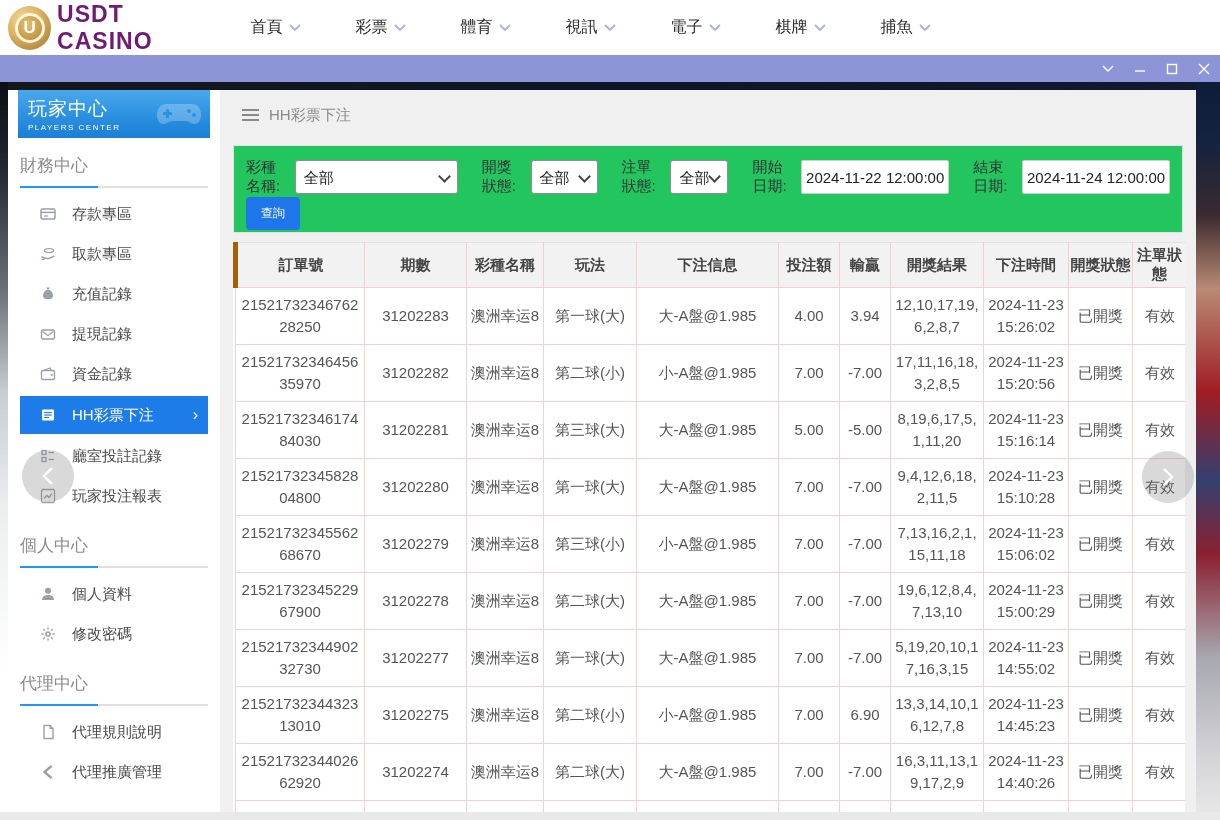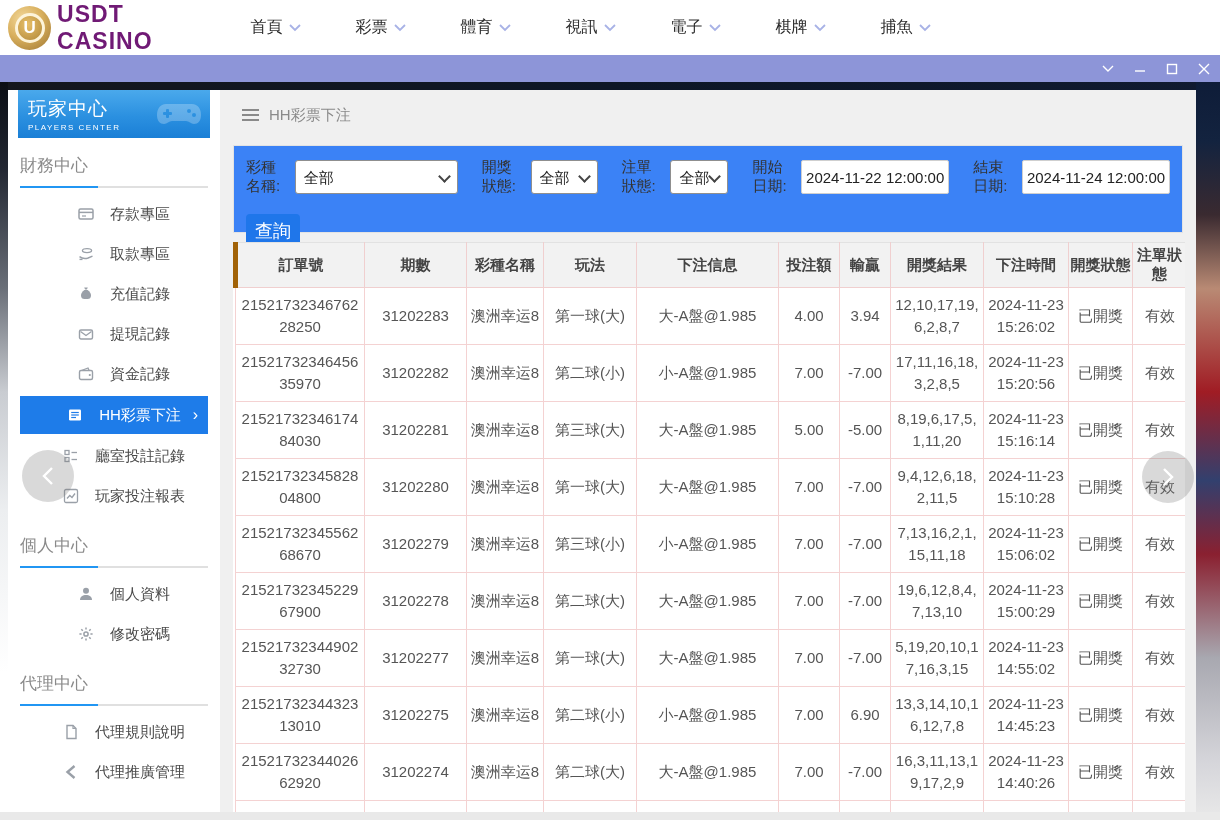--- a/index.html
+++ b/index.html
@@ -47,53 +47,53 @@
   .sb-header { position:absolute; left:10px; top:0; width:192px; height:48px;
           background:linear-gradient(#4aa9ec 0%, #2b90e0 55%, #1a7fd6 100%);
           color:#fff; padding:6px 10px; overflow:hidden; }
   .sb-header .t1 { font-size:19px; letter-spacing:1px; }
   .sb-header .t2 { font-size:8px; letter-spacing:1.5px; margin-top:1px; }
   .gamepad { position:absolute; right:8px; top:6px; opacity:.45; }
   .sb-section-title { margin:16px 12px 0 12px; font-size:17px; color:#8a8a8a; padding-bottom:9px; }
   .sb-divider { margin:0 12px; height:2px; background:#e0e0e0; position:relative; }
   .sb-divider::before { content:""; position:absolute; left:0; top:0; width:78px; height:2px; background:#2196f3; }
   .sb-item { display:flex; align-items:center; height:40px; margin:0 12px; padding-left:20px;
-          font-size:15px; color:#4a4a4a; cursor:pointer; position:relative;justify-content:center; }
+          font-size:15px; color:#4a4a4a; cursor:pointer; position:relative; }
   .sb-item .ic { width:16px; height:16px; margin-right:16px; color:#9aa0a8; flex:0 0 16px; }
   .sb-item.active { background:#1e7ce9; color:#ffffff; margin-top:2px; margin-bottom:2px; height:38px; }
   .sb-item.active .ic { color:#ffffff; }
   .sb-item .arrow { position:absolute; right:10px; font-size:16px; color:#fff; }
 
   .circle-btn { position:absolute; width:52px; height:52px; border-radius:50%;
           background:rgba(120,120,120,.28); display:flex; align-items:center; justify-content:center;
           color:#fff; font-size:24px; cursor:pointer; z-index:8; }
   #circle-left  { left:14px;  top:360px; }
   #circle-right { left:1134px; top:361px; }
 
   
   .content { position:absolute; left:212px; top:0; width:976px; height:722px; background:#f0f0f0; }
   .breadcrumb { position:absolute; left:22px; top:10px; height:30px; display:flex; align-items:center; color:#8a8a8a; font-size:15px; }
   .hamburger { width:17px; height:12px; margin-right:10px; display:flex; flex-direction:column; justify-content:space-between; cursor:pointer; }
   .hamburger i { display:block; height:2px; background:#8a8a8a; }
 
-  .filter-panel { position:absolute; left:13px; top:55px; width:950px; height:88px; background:#3b82f6;
+  .filter-panel { position:absolute; left:13px; top:55px; width:950px; height:88px; background:#22c55e;
           border:1px solid #e3e3e3; padding:12px 12px; }
   .filter-row { display:flex; align-items:center; font-size:15px; color:#333; }
   .filter-row label { margin-left:24px; }
   .filter-row label:first-child { margin-left:0; }
   .sel-wrap { position:relative; margin-left:5px; }
   .sel-wrap select { appearance:none; -webkit-appearance:none; height:34px; border:1px solid #8f8f8f;
           border-radius:3px; background:#fff; font-size:15px; color:#222; padding:0 10px 0 8px;
           font-family:"Liberation Sans","DejaVu Sans",sans-serif; }
   .sel-wrap::after { content:""; position:absolute; right:9px; top:12px; width:7px; height:7px;
           border-right:2px solid #444; border-bottom:2px solid #444; transform:rotate(45deg); pointer-events:none; }
   .date-input { margin-left:5px; height:34px; width:148px; border:1px solid #cfcfcf; border-radius:2px;
           font-size:15px; color:#222; text-align:center; font-family:"Liberation Sans","DejaVu Sans",sans-serif; }
-  .btn-search { margin-top:18px; width:54px; height:33px; background:#1f76ea; color:#fff; border:none;
-          border-radius:4px; font-size:18px; cursor:pointer; font-family:"Liberation Sans","DejaVu Sans",sans-serif; }
+  .btn-search { margin-top:1px; width:54px; height:33px; background:#1f76ea; color:#fff; border:none;
+          border-radius:4px; font-size:12px; cursor:pointer; font-family:"Liberation Sans","DejaVu Sans",sans-serif; }
 
   .table-wrap { position:absolute; left:13px; top:152px; width:952px; height:570px; overflow:hidden; background:#fff; }
   table { border-collapse:collapse; table-layout:fixed; width:952px; }
   th { background:#f2f2f2; font-size:15px; color:#444; font-weight:bold; height:45px;
        border:1px solid #f0cfcf; border-top:1px solid #e2e2e2; }
   th:first-child { border-left:5px solid #a16207; }
   th:last-child  { border-right:3px solid #0c4a6e; }
   td { font-size:15px; color:#555; text-align:center; height:57px; border:1px solid #f4d2d2;
        word-break:break-all; line-height:1.45; padding:2px 3px; background:#fff; }
 </style>

